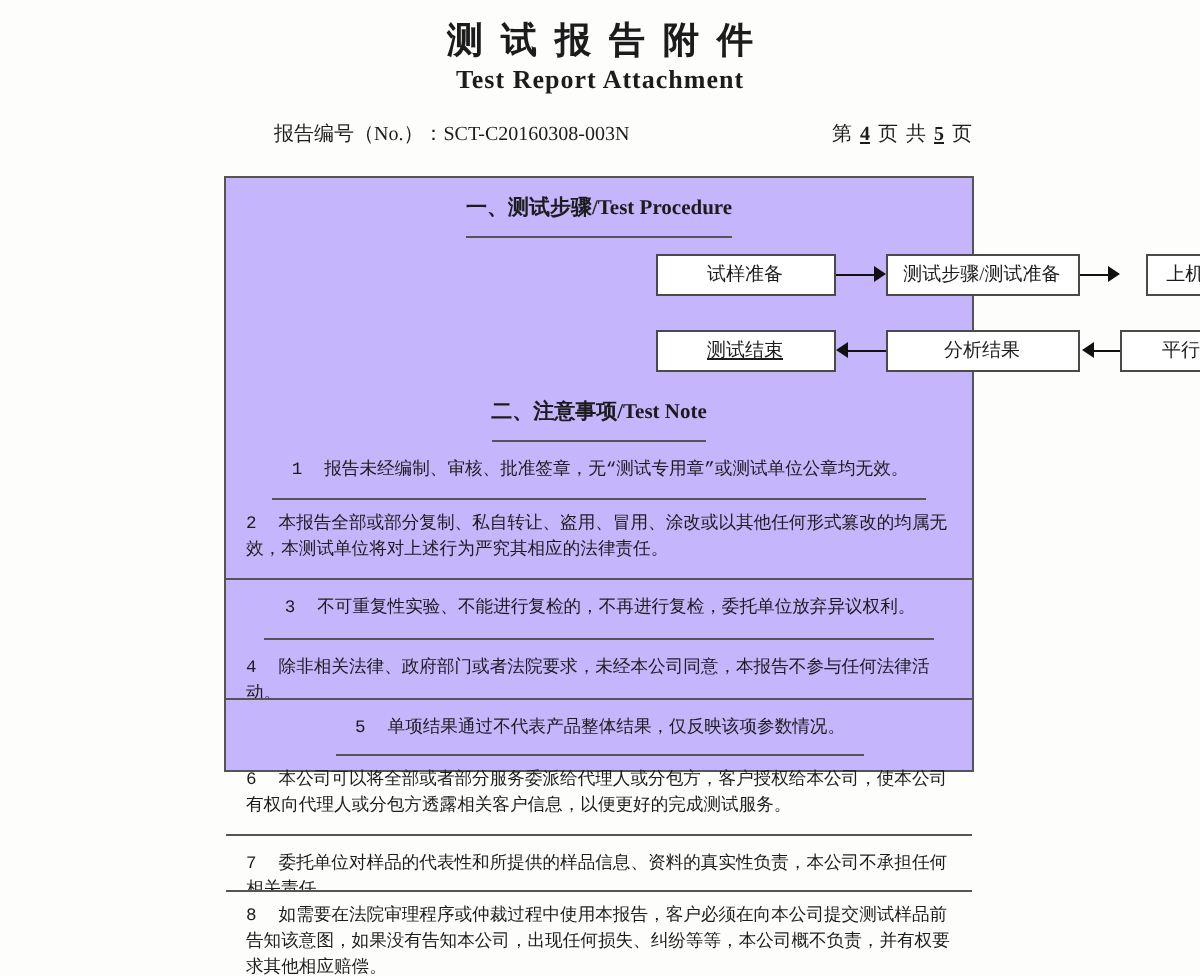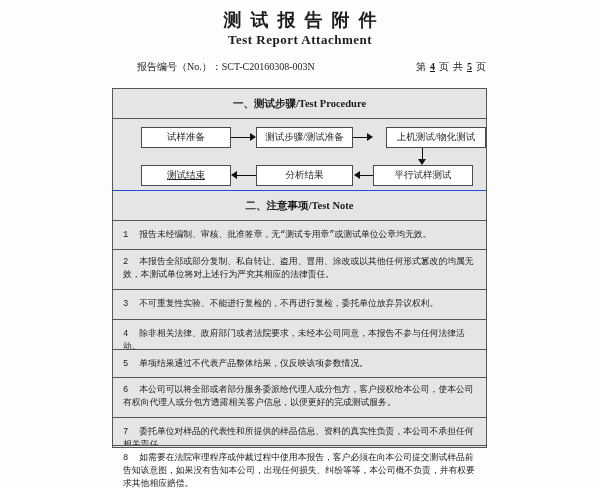--- a/index.html
+++ b/index.html
@@ -18,23 +18,24 @@
   }
   .meta{
     position:absolute;top:60px;left:127px;right:112px;
     display:flex;justify-content:space-between;align-items:baseline;
     font-size:10px;
     margin-left:10px;
   }
   .page-no span{margin:0 2px;}
   .page-no .u{text-decoration:underline;font-weight:bold;}
   .report-table{
-    position:absolute;left:112px;top:88px;width:375px;height:360px;
+    position:absolute;left:112px;top:88px;width:375px;height:298px;
     border:1px solid #555;display:flex;flex-direction:column;box-sizing:border-box;
-    background:#e5e5e5;
+    background:#c4b5fd;
+    align-items:center;
   }
   .sec-head{
     height:30px;border-bottom:1px solid #555;display:flex;align-items:center;
     justify-content:center;font-weight:bold;font-size:10.5px;flex:0 0 auto;
     box-sizing:border-box;
   }
   .flow{
     position:relative;height:72px;border-bottom:1px solid #1d4ed8;flex:0 0 auto;
     box-sizing:border-box;
   }

